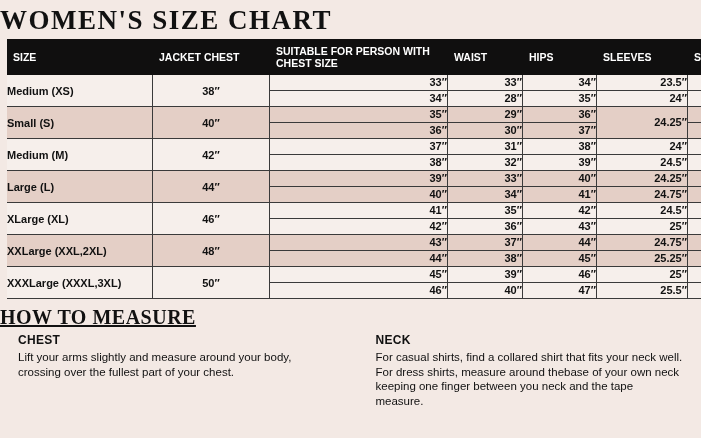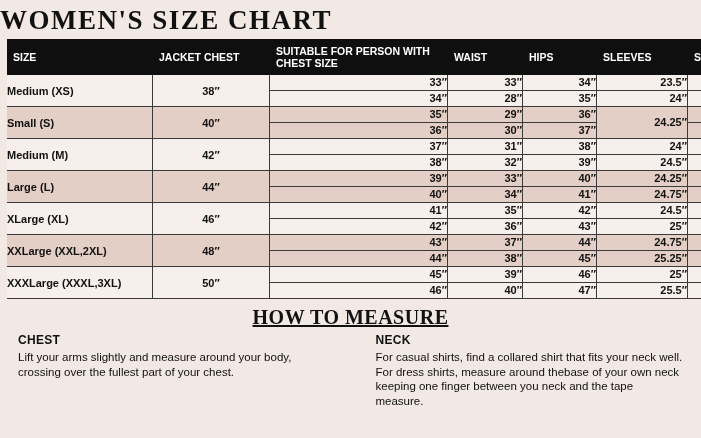--- a/index.html
+++ b/index.html
@@ -86,21 +86,21 @@
   .row-dark {
     background: #e4cfc6;
   }
   .rowsep {
     border-bottom: 1px solid #3a3a3a;
   }
   .colsep {
     border-right: 1px solid #3a3a3a;
   }
   .howto {
-    text-align: center;
+    text-align: left;
     font-family: "Liberation Serif", serif;
     font-weight: bold;
     font-size: 20px;
     color: #111;
     text-decoration: underline;
     padding: 7px 0 4px 0;
     letter-spacing: 0.5px;
   }
   .measure-wrap {
     display: flex;

